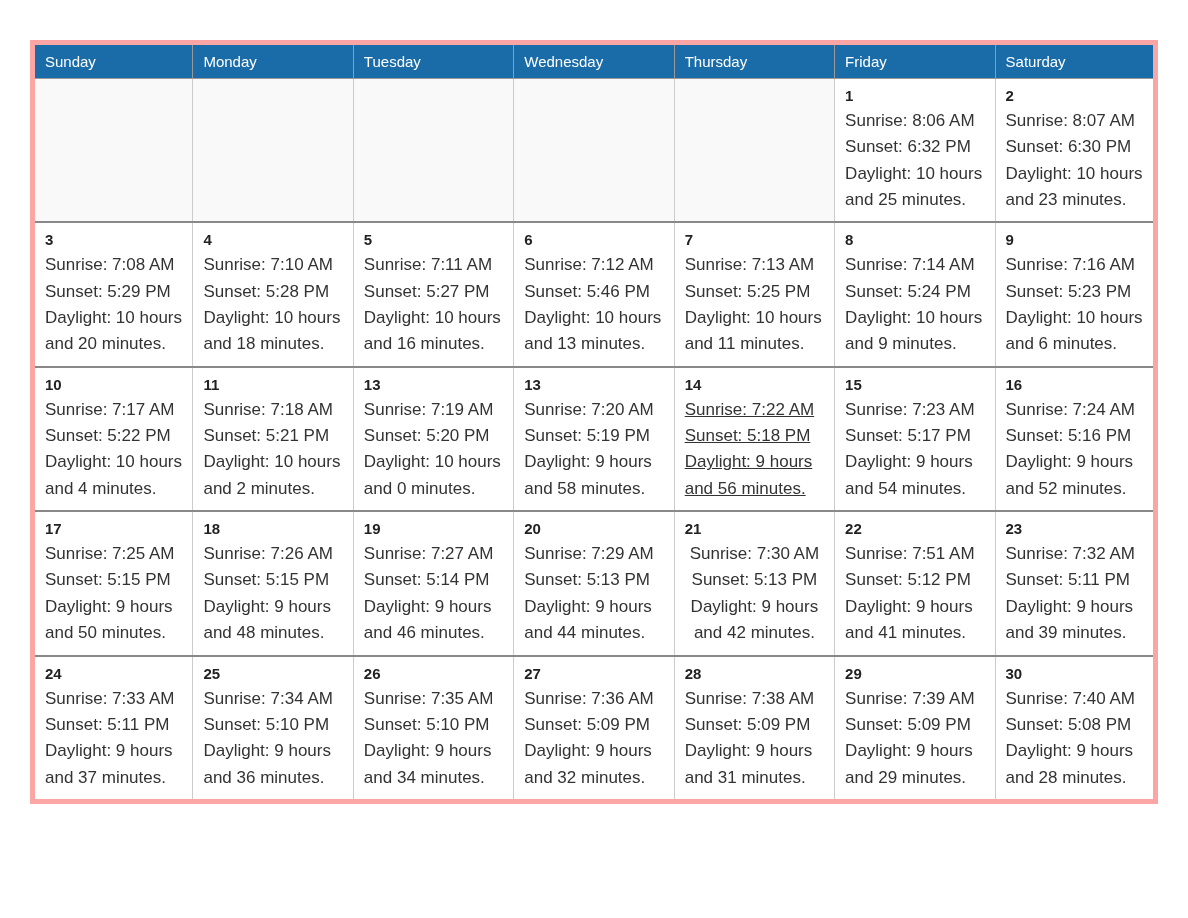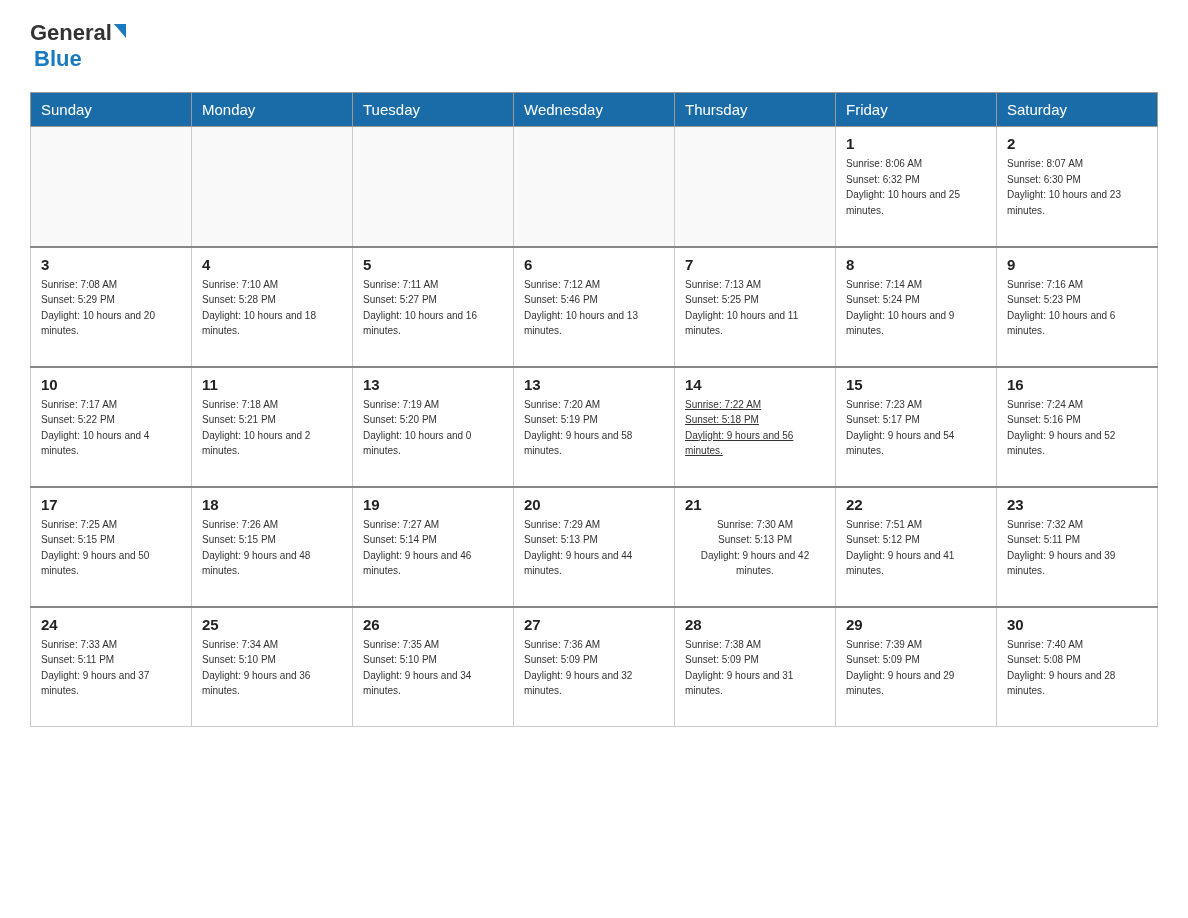--- a/index.html
+++ b/index.html
@@ -55,21 +55,21 @@
     }
     .title-block h2 {
       font-size: 20px;
       font-weight: normal;
       color: #444;
       margin-top: 6px;
     }
     .calendar {
       width: 100%;
       border-collapse: collapse;
-      border: 1px solid #fca5a5;
+      border: 5px solid #fca5a5;
     }
     .calendar th {
       background-color: #1a6ca8;
       color: #fff;
       padding: 8px 10px;
       font-size: 15px;
       font-weight: normal;
       text-align: left;
       border: 1px solid #999;
     }
@@ -87,38 +87,32 @@
     .calendar td.empty {
       background: #f9f9f9;
     }
     .day-number {
       font-size: 15px;
       font-weight: bold;
       color: #222;
       margin-bottom: 4px;
     }
     .day-info {
-      font-size: 10px;
+      font-size: 17px;
       color: #333;
       line-height: 1.55;
     }
     .row-separator td {
       border-top: 2px solid #888;
     }
   </style>
 </head>
 <body>
 
 <div class="header">
-  <div class="logo">
-    <div class="logo-general">
-      General<span class="logo-arrow"></span>
-    </div>
-    <div class="logo-blue-text">Blue</div>
-  </div>
 </div>
 
 <table class="calendar">
   <thead>
     <tr>
     <th>Sunday</th>
         <th>Monday</th>
         <th>Tuesday</th>
         <th>Wednesday</th>
         <th>Thursday</th>

